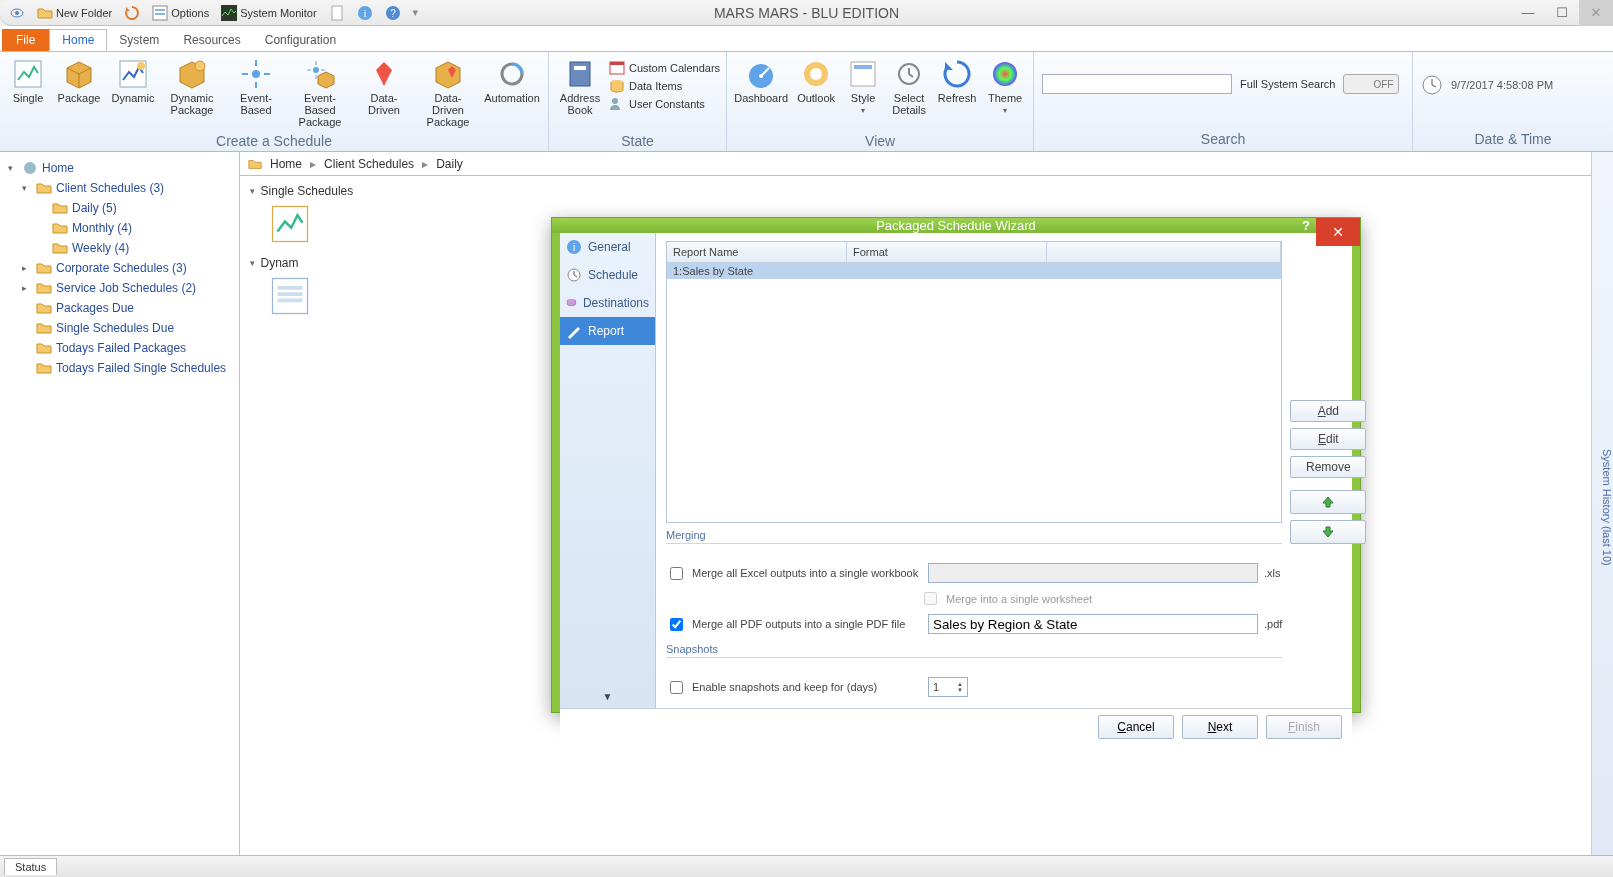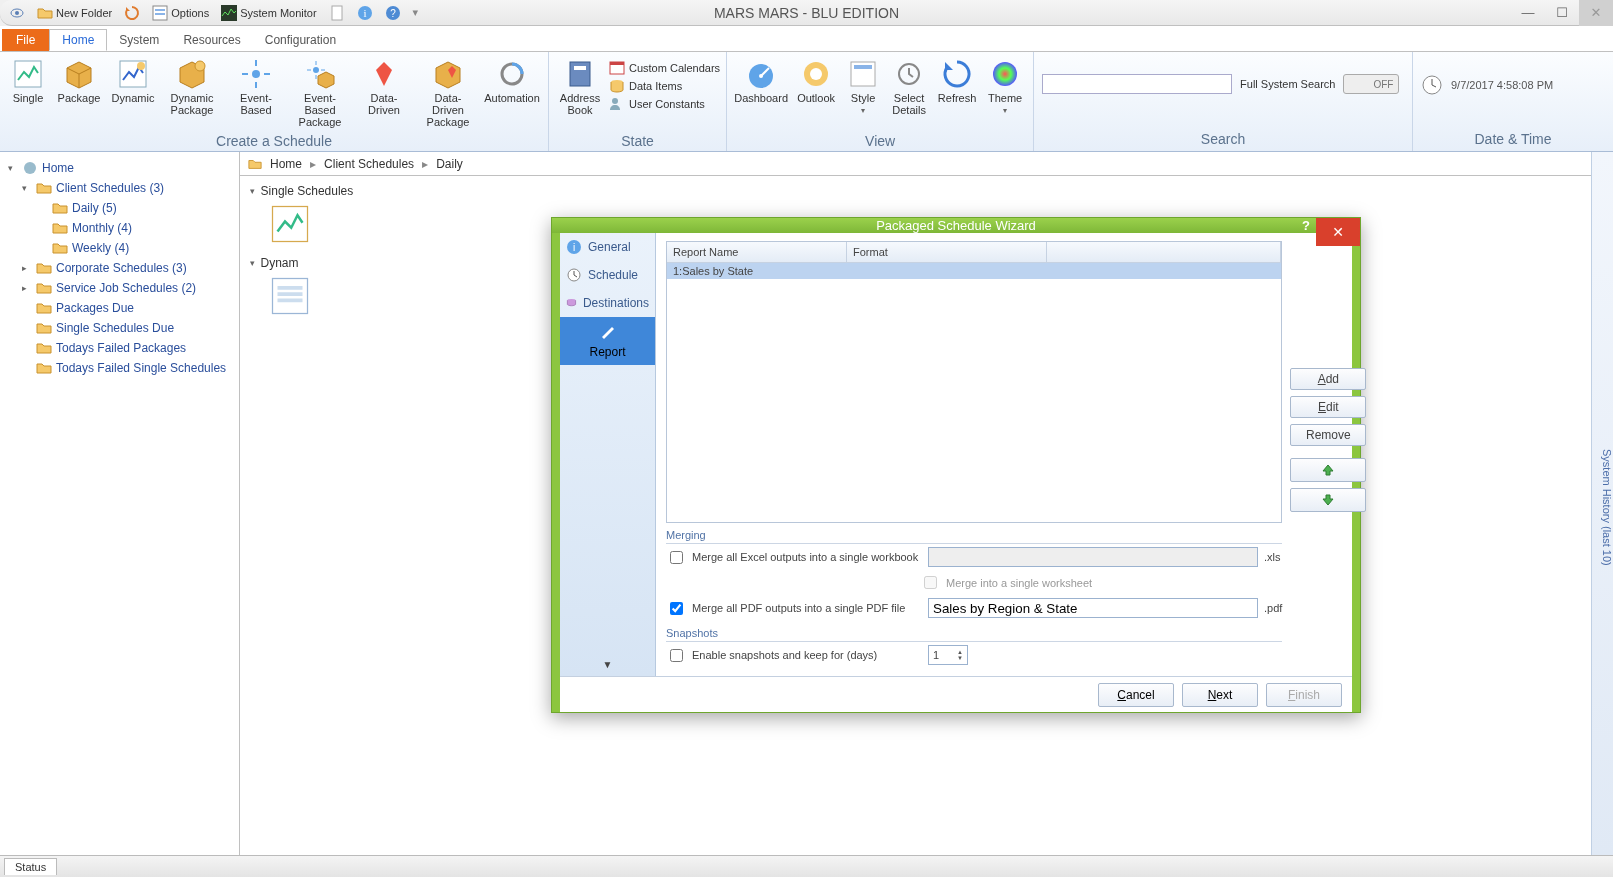--- a/index.html
+++ b/index.html
@@ -51,33 +51,33 @@
   .status-tab { border:1px solid #bbb; border-bottom:none; background:#fff; padding:2px 10px; margin-left:4px; font-size:11px;}
   
   .wizard { position:absolute; left:311px; top:41px; width:810px; height:496px; background:#8cc63f; border:1px solid #6ea62e; box-shadow:0 5px 18px rgba(0,0,0,.35); display:flex; flex-direction:column; }
   .wiz-title { height:28px; background:linear-gradient(#9bd14c,#7eb738); color:#fff; display:flex; align-items:center; justify-content:center; position:relative; font-size:13px; }
   .wiz-title .help { position:absolute; right:50px; color:#fff; font-weight:bold; cursor:pointer;}
   .wiz-title .close { position:absolute; right:0; top:0; width:44px; height:28px; background:#d9402c; color:#fff; display:flex; align-items:center; justify-content:center; font-size:14px; cursor:pointer;}
   .wiz-body { flex:1; background:#fff; margin:0 8px 8px 8px; display:flex; flex-direction:column; }
   .wiz-main { flex:1; display:flex; }
   .wiz-nav { width:96px; background:linear-gradient(#eaf2fb,#d6e4f4); border-right:1px solid #b7c9df; display:flex; flex-direction:column; position:relative;}
   .wiz-nav .witem { display:flex; align-items:center; gap:6px; padding:6px 6px; font-size:12px; color:#3a5a8c; cursor:pointer;}
-  .wiz-nav .witem.active { background:#3f87d9; color:#000000;flex-direction:column; }
+  .wiz-nav .witem.active { background:#3f87d9; color:#ffffff; }
   .wiz-nav .witem .wico { width:16px; height:16px; }
   .wiz-nav .drop { position:absolute; bottom:6px; left:0; right:0; text-align:center; color:#444; font-size:10px;}
   .wiz-pane { flex:1; padding:8px 10px; font-size:12px; color:#444; display:flex; gap:8px;align-items:flex-end;}
   .rpt-left { flex:1; display:flex; flex-direction:column;}
   .rpt-table { border:1px solid #b8c6d9; height:282px; }
   .rpt-head { display:flex; background:linear-gradient(#f6f9fd,#e4ecf6); border-bottom:1px solid #c6d2e2; font-size:11px;}
   .rpt-head .col { padding:4px 6px; border-right:1px solid #c6d2e2;}
   .colA{width:180px;} .colB{width:200px;} .colC{flex:1;}
   .rpt-row { display:flex; font-size:11px;gap:32px;}
   .rpt-row .cell{padding:2px 6px;}
   .rpt-row.sel { background:#bcd3f0;}
-  .fieldset-label { color:#5173a6; font-size:11px; padding:6px 0 2px 0; border-bottom:1px solid #ccd6e4; margin-bottom:0;}
+  .fieldset-label { color:#5173a6; font-size:11px; padding:6px 0 2px 0; border-bottom:1px solid #ccd6e4; margin-bottom:16px;}
   .chk-row { display:flex; align-items:center; gap:6px; padding:3px 0; font-size:11px;}
   .chk-row input[type=text]{ border:1px solid #9bb2cf; height:20px; padding:0 4px;}
   .chk-row.disabled { color:#999;}
   .rpt-right { width:76px; display:flex; flex-direction:column; gap:6px; align-items:stretch;}
   .btn { border:1px solid #a8b8cd; background:linear-gradient(#fdfdfe,#e8eef6); padding:3px 0; text-align:center; font-size:12px; cursor:pointer; border-radius:2px;}
   .btn.icon { height:24px; display:flex; align-items:center; justify-content:center;}
   .wiz-footer { height:36px; border-top:1px solid #c4d0e0; display:flex; align-items:center; justify-content:flex-end; gap:8px; padding:0 10px;}
   .fbtn { width:76px; height:24px; border:1px solid #a8b8cd; background:linear-gradient(#fdfdfe,#e8eef6); font-size:12px; cursor:pointer; border-radius:2px;}
   .fbtn.disabled { color:#aaa; }
   .u { text-decoration:underline; }

